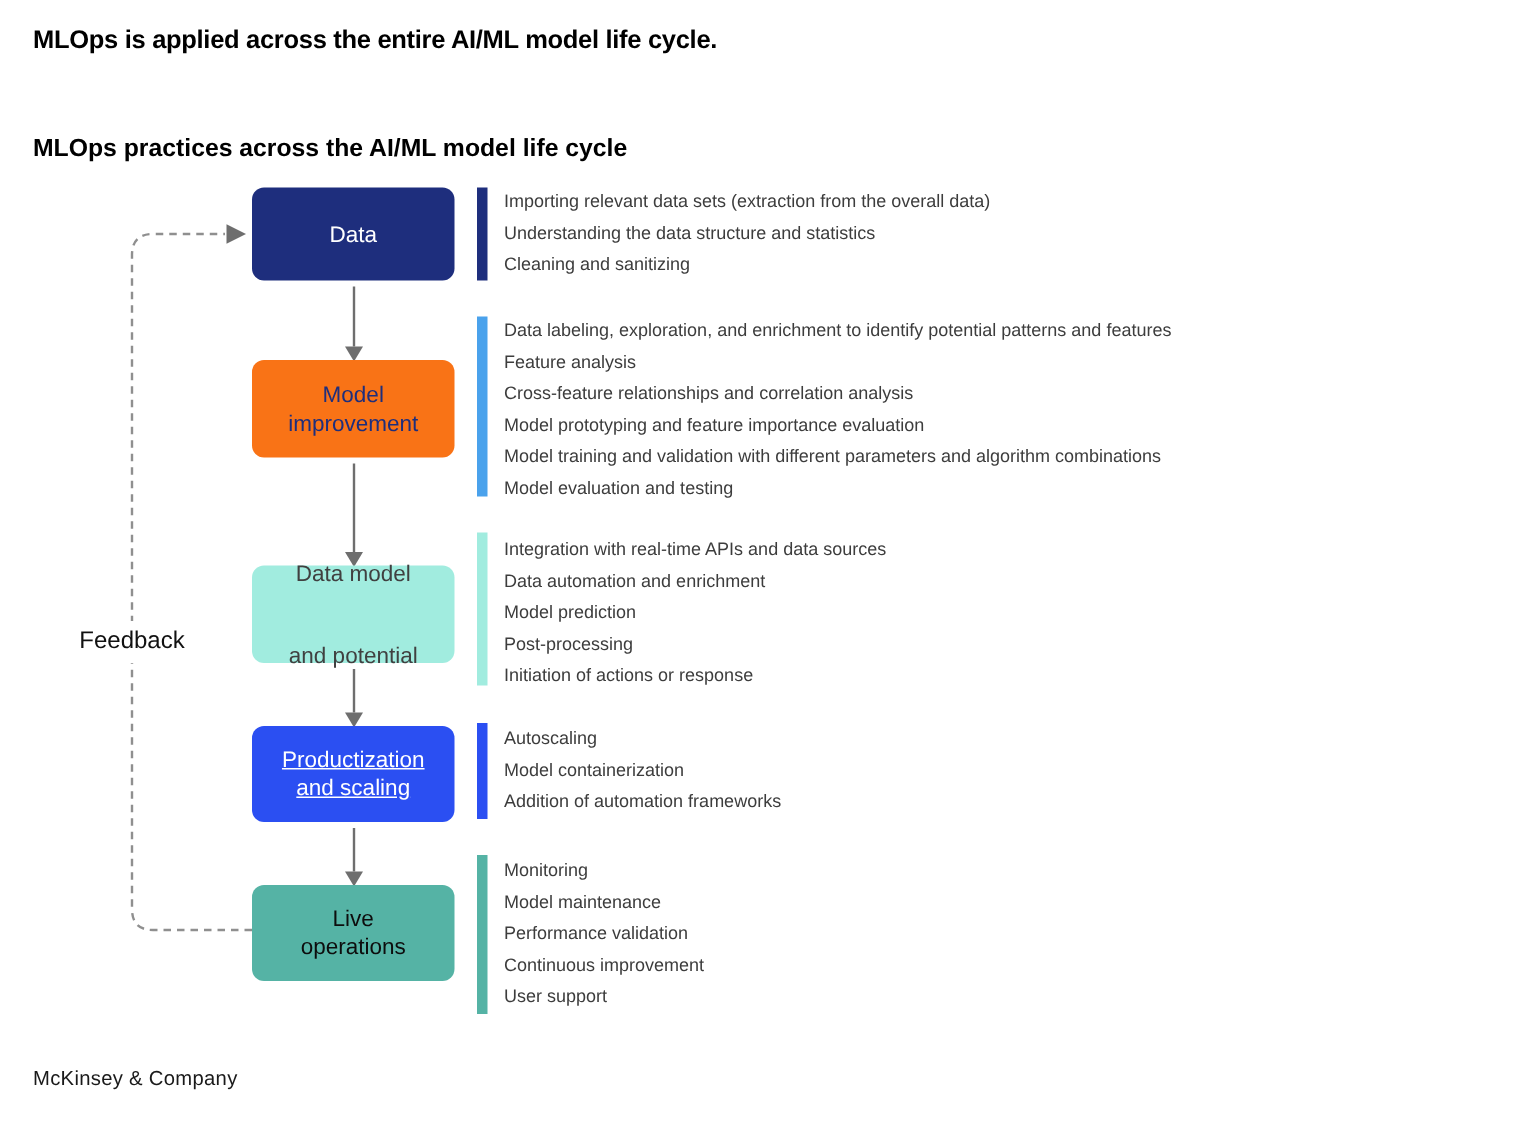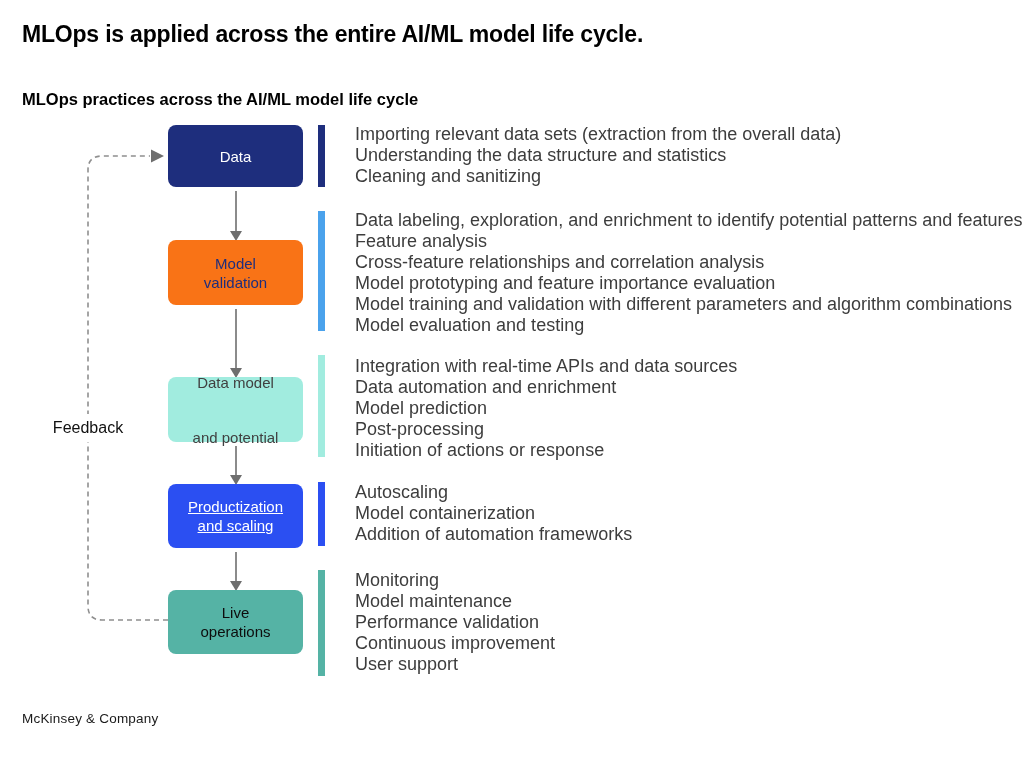--- a/index.html
+++ b/index.html
@@ -1,36 +1,36 @@
 <!DOCTYPE html>
 <html><head>
 <meta charset="utf-8">
 <style>
   html,body{margin:0;padding:0;}
   body{
     width:1024px;height:758px;position:relative;background:#ffffff;
     font-family:"Liberation Sans", sans-serif;overflow:hidden;
   }
   .page-title{
-    position:absolute;left:22px;top:6px;font-size:23px;font-weight:bold;
+    position:absolute;left:22px;top:6px;font-size:17px;font-weight:bold;
     color:#000;letter-spacing:-0.2px;
   }
   .page-subtitle{
     position:absolute;left:22px;top:76px;font-size:16.5px;font-weight:bold;color:#000;
   }
   .diagram{position:absolute;left:0;top:0;width:1024px;height:758px;}
   .connectors{position:absolute;left:0;top:0;width:1024px;height:758px;pointer-events:none;}
   .stage-box{
     position:absolute;left:168px;width:135px;border-radius:8px;
     display:flex;flex-direction:column;align-items:center;justify-content:center;
     font-size:15px;line-height:19px;text-align:center;box-sizing:border-box;
   }
   .stage-bar{position:absolute;left:318px;width:7px;}
   .stage-text{
-    position:absolute;left:355px;font-size:18px;line-height:21px;color:#3d3d3d;
+    position:absolute;left:336px;font-size:12px;line-height:21px;color:#3d3d3d;
     white-space:nowrap;
   }
   .stage-1 .stage-box{top:125px;height:62px}
   .stage-1 .stage-bar{top:125px;height:62px}
   .stage-1 .stage-text{top:124px}
   .stage-2 .stage-box{top:240px;height:65px}
   .stage-2 .stage-bar{top:211px;height:120px}
   .stage-2 .stage-text{top:210px}
   .stage-3 .stage-box{top:377px;height:65px}
   .stage-3 .stage-bar{top:355px;height:102px}
@@ -86,21 +86,21 @@
         <div class="stage-bar" style="background: rgb(30, 46, 125);"></div>
         <div class="stage-text">
           <div>Importing relevant data sets (extraction from the overall data)</div>
           <div>Understanding the data structure and statistics</div>
           <div>Cleaning and sanitizing</div>
         </div>
       </div>
       <div class="stage stage-2">
         <div class="stage-box" style="background: #f97316; color: rgb(30, 46, 125);">
           <div>Model</div>
-          <div>validation</div>
+          <div>improvement</div>
         </div>
         <div class="stage-bar" style="background: rgb(74, 162, 236);"></div>
         <div class="stage-text">
           <div>Data labeling, exploration, and enrichment to identify potential patterns and features</div>
           <div>Feature analysis</div>
           <div>Cross-feature relationships and correlation analysis</div>
           <div>Model prototyping and feature importance evaluation</div>
           <div>Model training and validation with different parameters and algorithm combinations</div>
           <div>Model evaluation and testing</div>
         </div>

